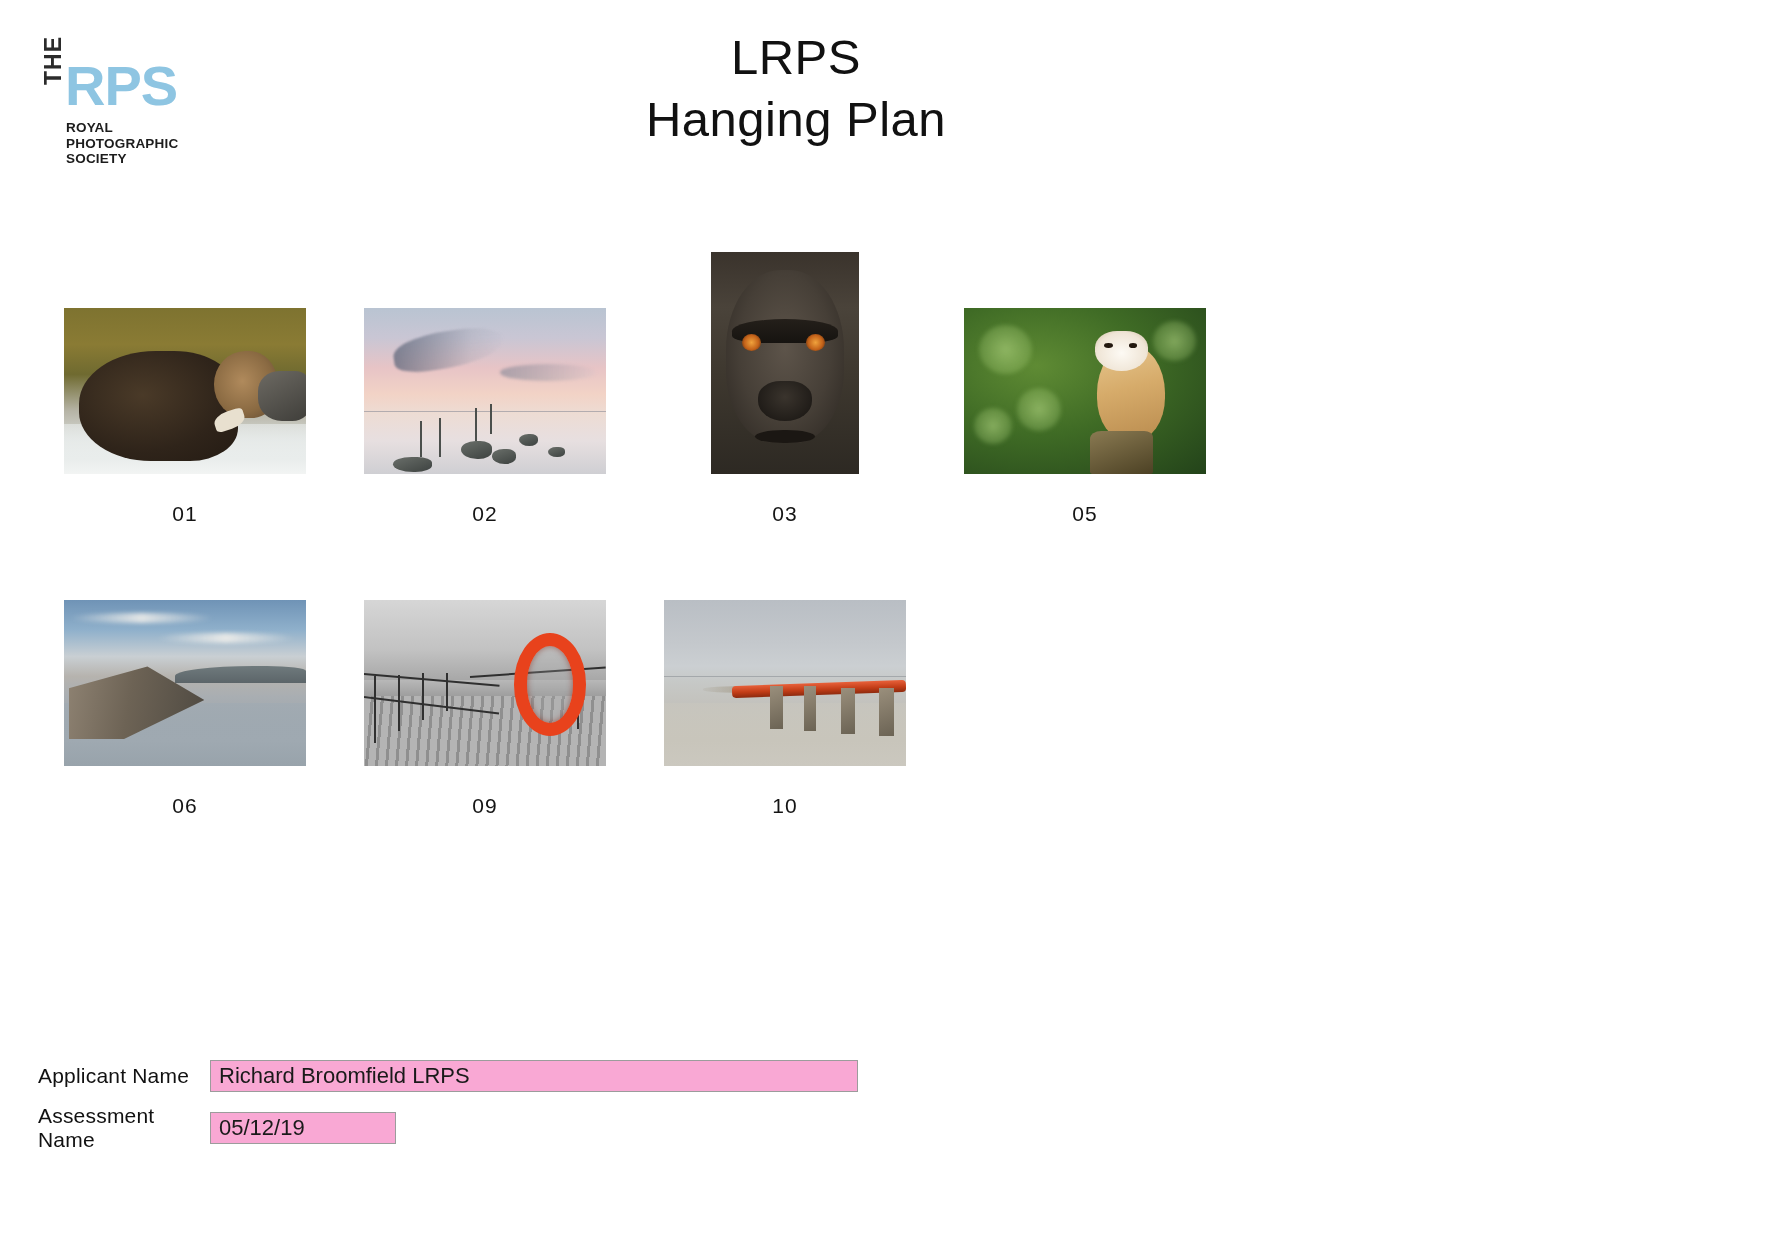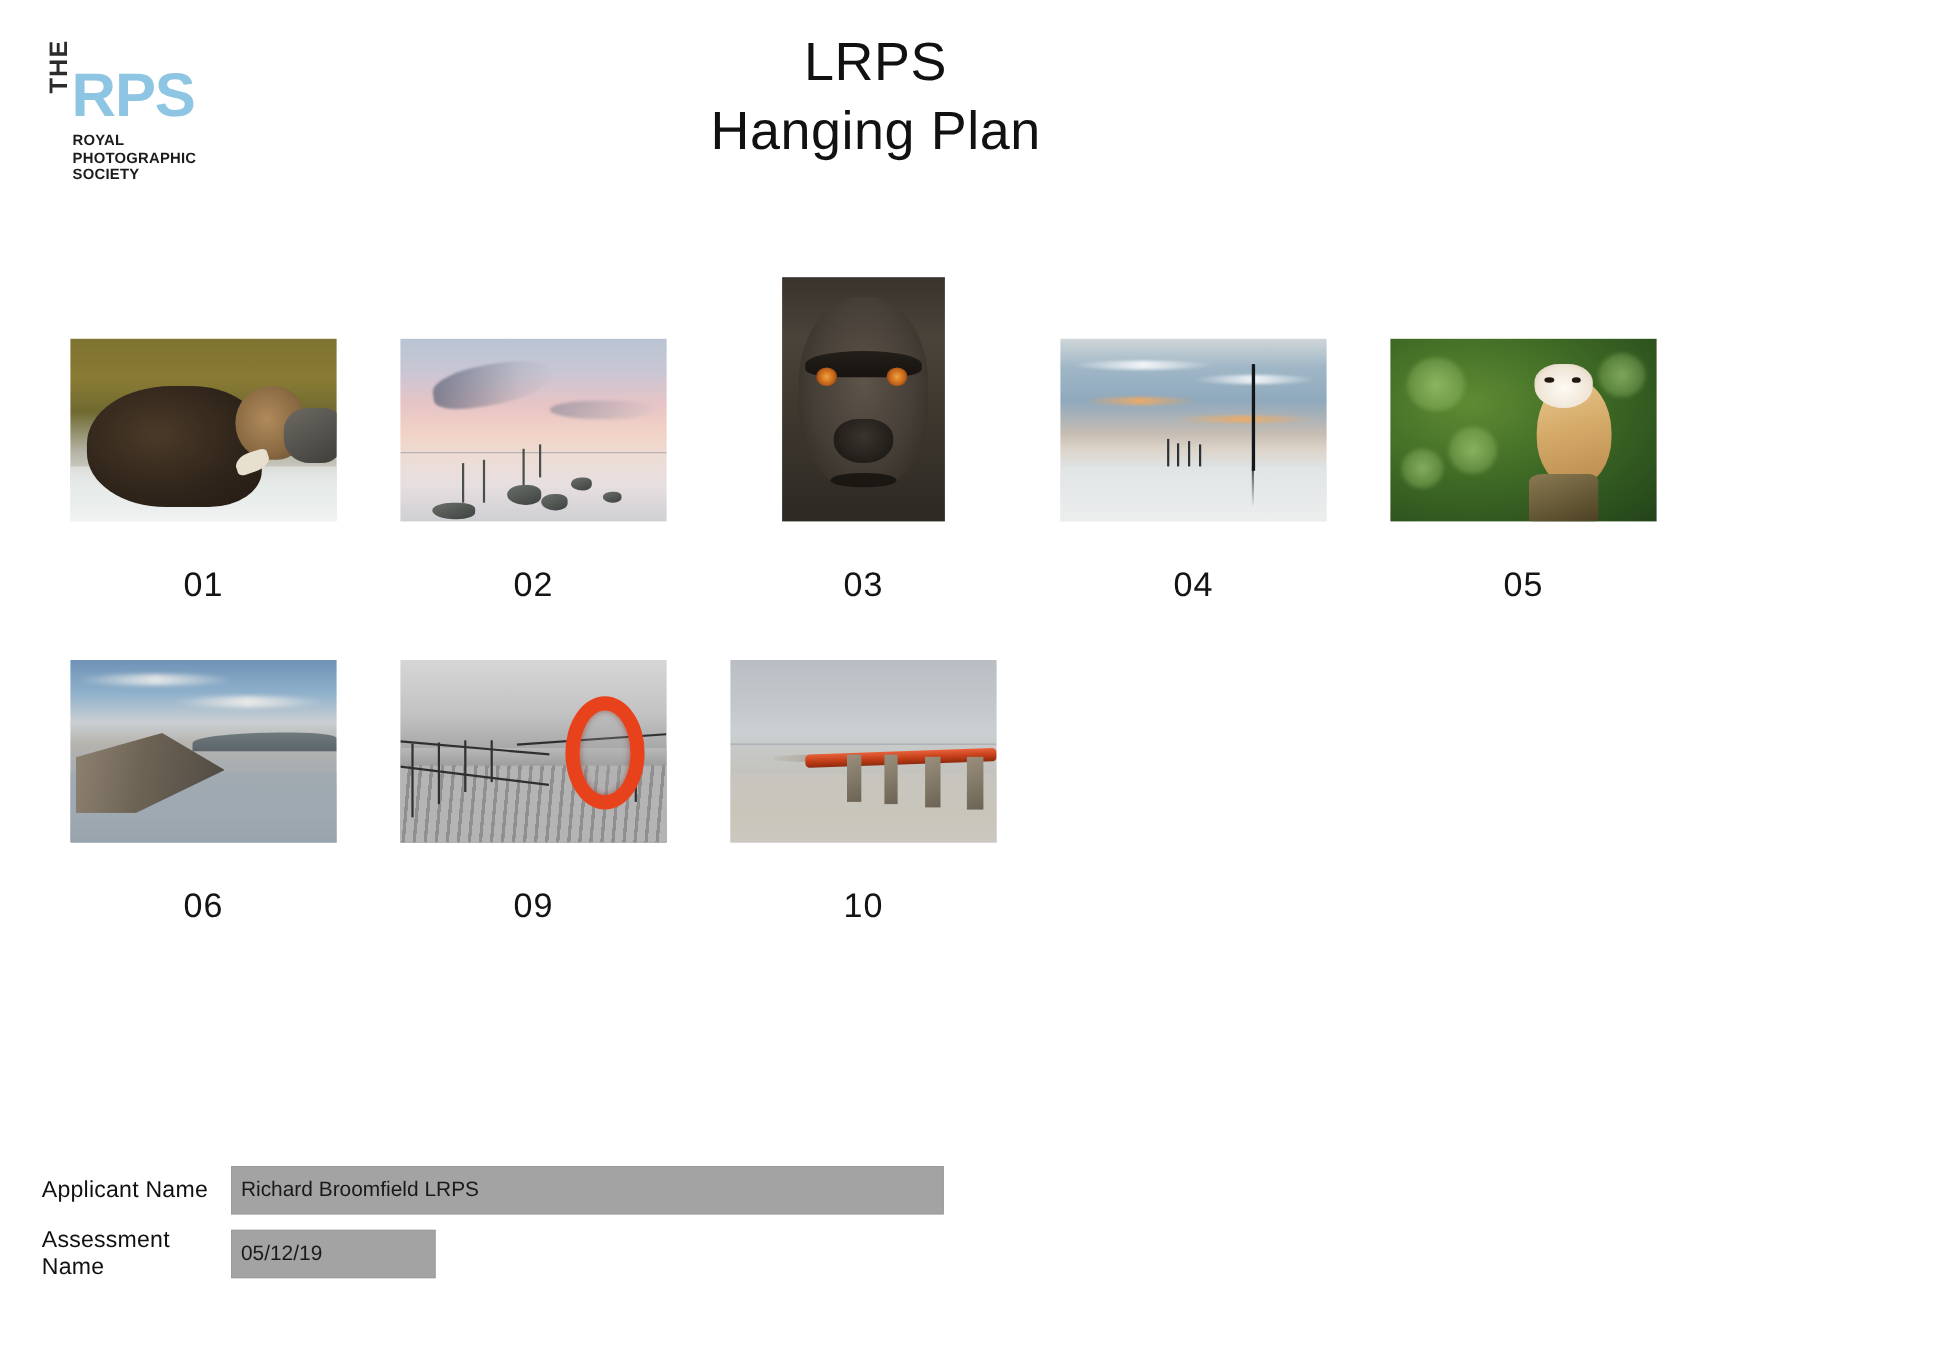--- a/index.html
+++ b/index.html
@@ -104,22 +104,22 @@
   }
   .photo {
     position: relative;
     overflow: hidden;
     background: #cccccc;
   }
   .photo.landscape { width: 242px; height: 166px; }
   .photo.portrait  { width: 148px; height: 222px; }
 
   .caption {
-    margin-top: 40px;
-    font-size: 31px;
+    margin-top: 28px;
+    font-size: 21px;
     font-weight: 300;
     color: #141414;
     letter-spacing: 1px;
   }
 
   
   .p01 { background: linear-gradient(180deg,#7e7330 0%,#8a7b34 22%,#6f6a30 40%,#b6b4a6 62%,#d9dcd8 80%,#e8ebe9 100%); }
   .p01 .bear {
     position: absolute; left: 6%; top: 26%; width: 66%; height: 66%;
     background: radial-gradient(ellipse at 40% 40%, #4a3a28 0%, #2f241a 60%, #241b13 100%);
@@ -395,28 +395,28 @@
     margin-bottom: 12px;
   }
   .form-label {
     width: 172px;
     font-size: 21px;
     font-weight: 400;
     color: #111111;
     letter-spacing: 0.2px;
   }
   .form-input {
-    height: 44px;
+    height: 32px;
     border: 1px solid #9c9c9c;
-    background: #a3a3a3;
+    background: #f9a8d4;
     display: flex;
     align-items: center;
     padding: 0 8px;
     box-sizing: border-box;
-    font-size: 19px;
+    font-size: 22px;
     color: #1a1a1a;
   }
   #applicant-input { width: 648px; }
   #date-input { width: 186px; }
 </style>
 </head>
 <body>
 
 <div id="rps-logo">
   <div class="logo-the">THE</div>
@@ -475,38 +475,20 @@
         <div class="brow"></div>
         <div class="eye l"></div>
         <div class="eye r"></div>
         <div class="nose"></div>
         <div class="mouth"></div>
       </div>
     </div>
     <div class="caption">03</div>
   </div>
 
-  <div class="cell">
-    <div class="frame-wrap">
-      <div class="photo landscape p04">
-        <div class="whitecloud" style="left:4%;top:12%;width:54%"></div>
-        <div class="whitecloud" style="left:50%;top:20%;width:46%"></div>
-        <div class="streak" style="left:8%;top:32%;width:44%"></div>
-        <div class="streak" style="left:42%;top:42%;width:54%"></div>
-        <div class="sea"></div>
-        <div class="tallpost"></div>
-        <div class="refl"></div>
-        <div class="sm" style="left:40%;top:55%;height:15%"></div>
-        <div class="sm" style="left:44%;top:57%;height:13%"></div>
-        <div class="sm" style="left:48%;top:56%;height:14%"></div>
-        <div class="sm" style="left:52%;top:58%;height:12%"></div>
-      </div>
-    </div>
-    <div class="caption">04</div>
-  </div>
 
   <div class="cell">
     <div class="frame-wrap">
       <div class="photo landscape p05">
         <div class="bokeh" style="left:6%;top:10%;width:22%;height:30%"></div>
         <div class="bokeh" style="left:22%;top:48%;width:18%;height:26%"></div>
         <div class="bokeh" style="left:4%;top:60%;width:16%;height:22%"></div>
         <div class="bokeh" style="left:78%;top:8%;width:18%;height:24%"></div>
         <div class="owlbody"></div>
         <div class="owlhead"></div>

